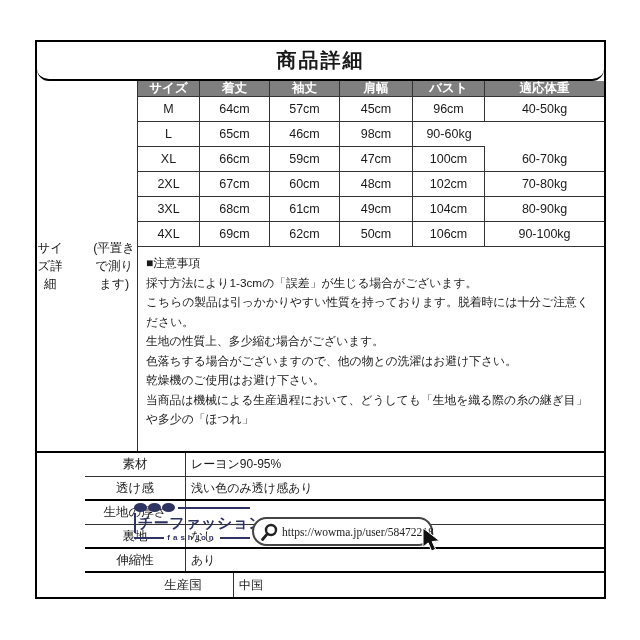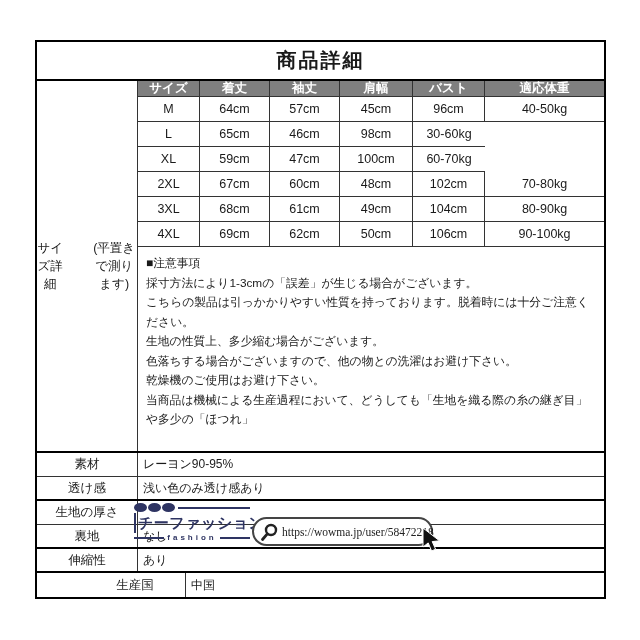--- a/index.html
+++ b/index.html
@@ -1,27 +1,27 @@
 <!DOCTYPE html>
 <html><head>
 <meta charset="utf-8">
 <style>
   html,body{margin:0;padding:0;background:#ffffff;}
   body{width:640px;height:640px;position:relative;font-family:"Liberation Sans",sans-serif;color:#1a1a1a;overflow:hidden;}
   .outer{position:absolute;left:35px;top:40px;width:571px;height:559px;border:2px solid #000;box-sizing:border-box;display:flex;flex-direction:column;background:#fff;}
-  .title-row{height:37px;flex:0 0 37px;border-bottom:2px solid #000;display:flex;align-items:center;justify-content:center;font-size:20px;font-weight:bold;letter-spacing:2px;}
+  .title-row{height:37px;flex:0 0 37px;border-bottom:2px solid #000;display:flex;align-items:center;justify-content:center;font-size:20px;font-weight:bold;letter-spacing:2px;border-radius:12px;}
   .middle{flex:1;display:flex;border-bottom:2px solid #000;min-height:0;}
   .side-label{width:100px;flex:0 0 100px;border-right:1px solid #333;display:flex;flex-direction:row;justify-content:center;align-items:center;font-size:12.5px;text-align:center;line-height:18px;gap:28px;}
   .size-area{flex:1;display:flex;flex-direction:column;min-width:0;}
   .size-grid{display:grid;grid-template-columns:62px 70px 70px 73px 72px 1fr;}
   .sg-cell{height:25px;border-right:1px solid #333;border-bottom:1px solid #333;display:flex;align-items:center;justify-content:center;font-size:12.5px;box-sizing:border-box;}
   .sg-cell.last{border-right:none;}
   .hdr .sg-cell{height:16px;background:#7f7f7f;color:#fff;font-weight:bold;font-size:12.5px;}
   .notes{flex:1;padding:7px 8px 0 8px;font-size:11.8px;line-height:19.5px;overflow:hidden;}
-  .spec-row{height:24px;flex:0 0 24px;display:flex;border-bottom:1px solid #333;box-sizing:border-box;}
+  .spec-row{height:24px;flex:0 0 24px;display:flex;border-bottom:1px solid #333;box-sizing:border-box;margin-left:48px;}
   .spec-row.b2{border-bottom-width:2px;border-bottom-color:#000;}
   .spec-row:last-child{border-bottom:none;padding-left:48px;}
   .spec-lab{width:100px;flex:0 0 100px;border-right:1px solid #333;display:flex;align-items:center;justify-content:center;font-size:12.5px;}
   .spec-val{flex:1;display:flex;align-items:center;padding-left:5px;font-size:12px;}
   
   .logo{position:absolute;left:134px;top:502px;width:116px;color:#2e3462;z-index:5;}
   .badges{display:flex;align-items:center;height:11px;}
   .badge{width:13px;height:9px;background:#2e3462;border-radius:50%;margin-right:1px;flex:0 0 13px;}
   .badges .topline{flex:1;height:2px;background:#2e3462;margin-left:2px;}
   .brand{font-size:15px;font-weight:bold;letter-spacing:0.5px;border-left:2px solid #2e3462;padding-left:2px;line-height:20px;white-space:nowrap;}
@@ -61,24 +61,25 @@
         <div class="sg-cell">57cm</div>
         <div class="sg-cell">45cm</div>
         <div class="sg-cell">96cm</div>
         <div class="sg-cell last">40-50kg</div>
       </div>
       <div class="size-grid">
         <div class="sg-cell">L</div>
         <div class="sg-cell">65cm</div>
         <div class="sg-cell">46cm</div>
         <div class="sg-cell">98cm</div>
-        <div class="sg-cell last">30-60kg</div>
+        <div class="sg-cell last">90-60kg</div>
       </div>
       <div class="size-grid">
         <div class="sg-cell">XL</div>
+        <div class="sg-cell">66cm</div>
         <div class="sg-cell">59cm</div>
         <div class="sg-cell">47cm</div>
         <div class="sg-cell">100cm</div>
         <div class="sg-cell last">60-70kg</div>
       </div>
       <div class="size-grid">
         <div class="sg-cell">2XL</div>
         <div class="sg-cell">67cm</div>
         <div class="sg-cell">60cm</div>
         <div class="sg-cell">48cm</div>

